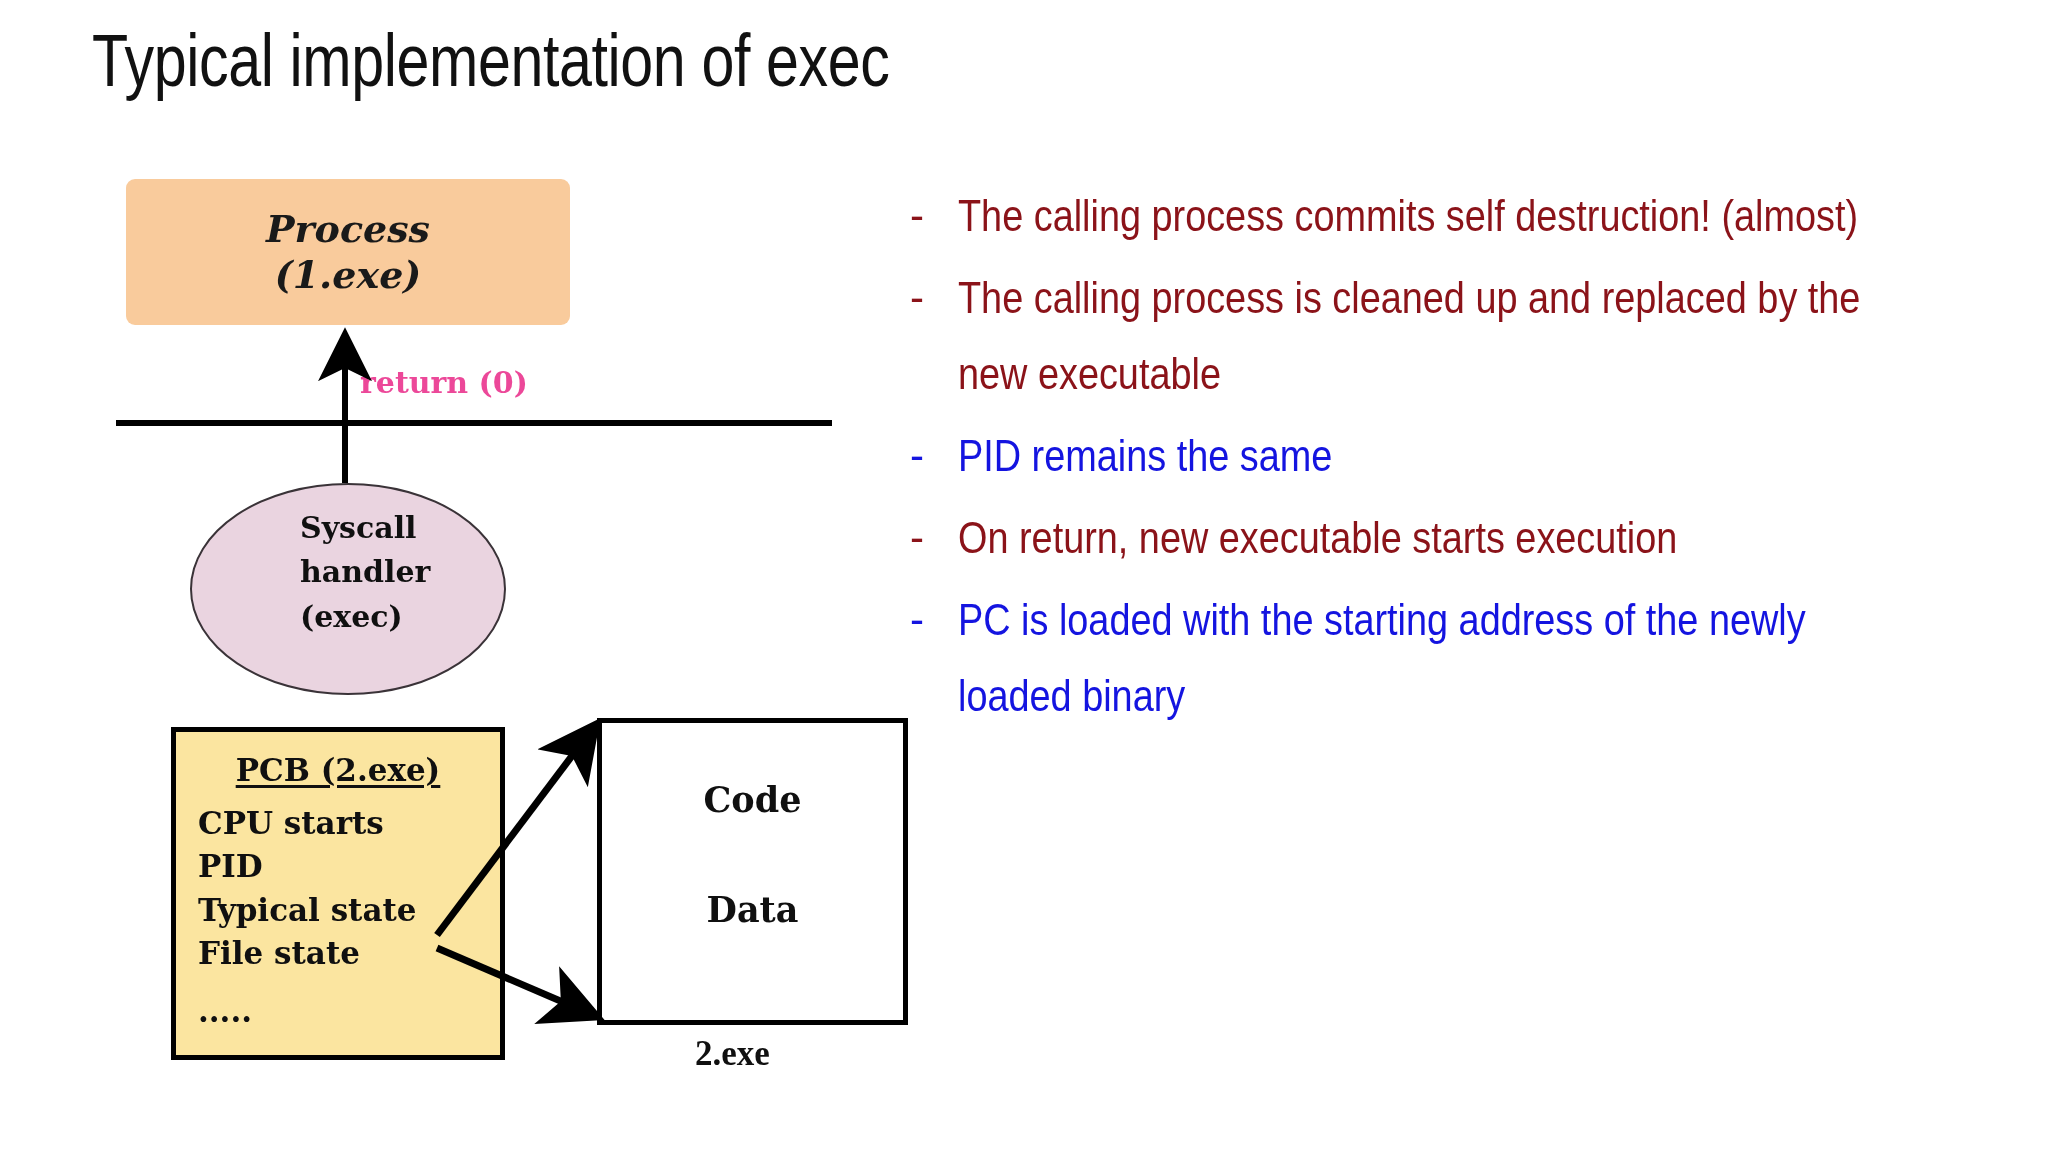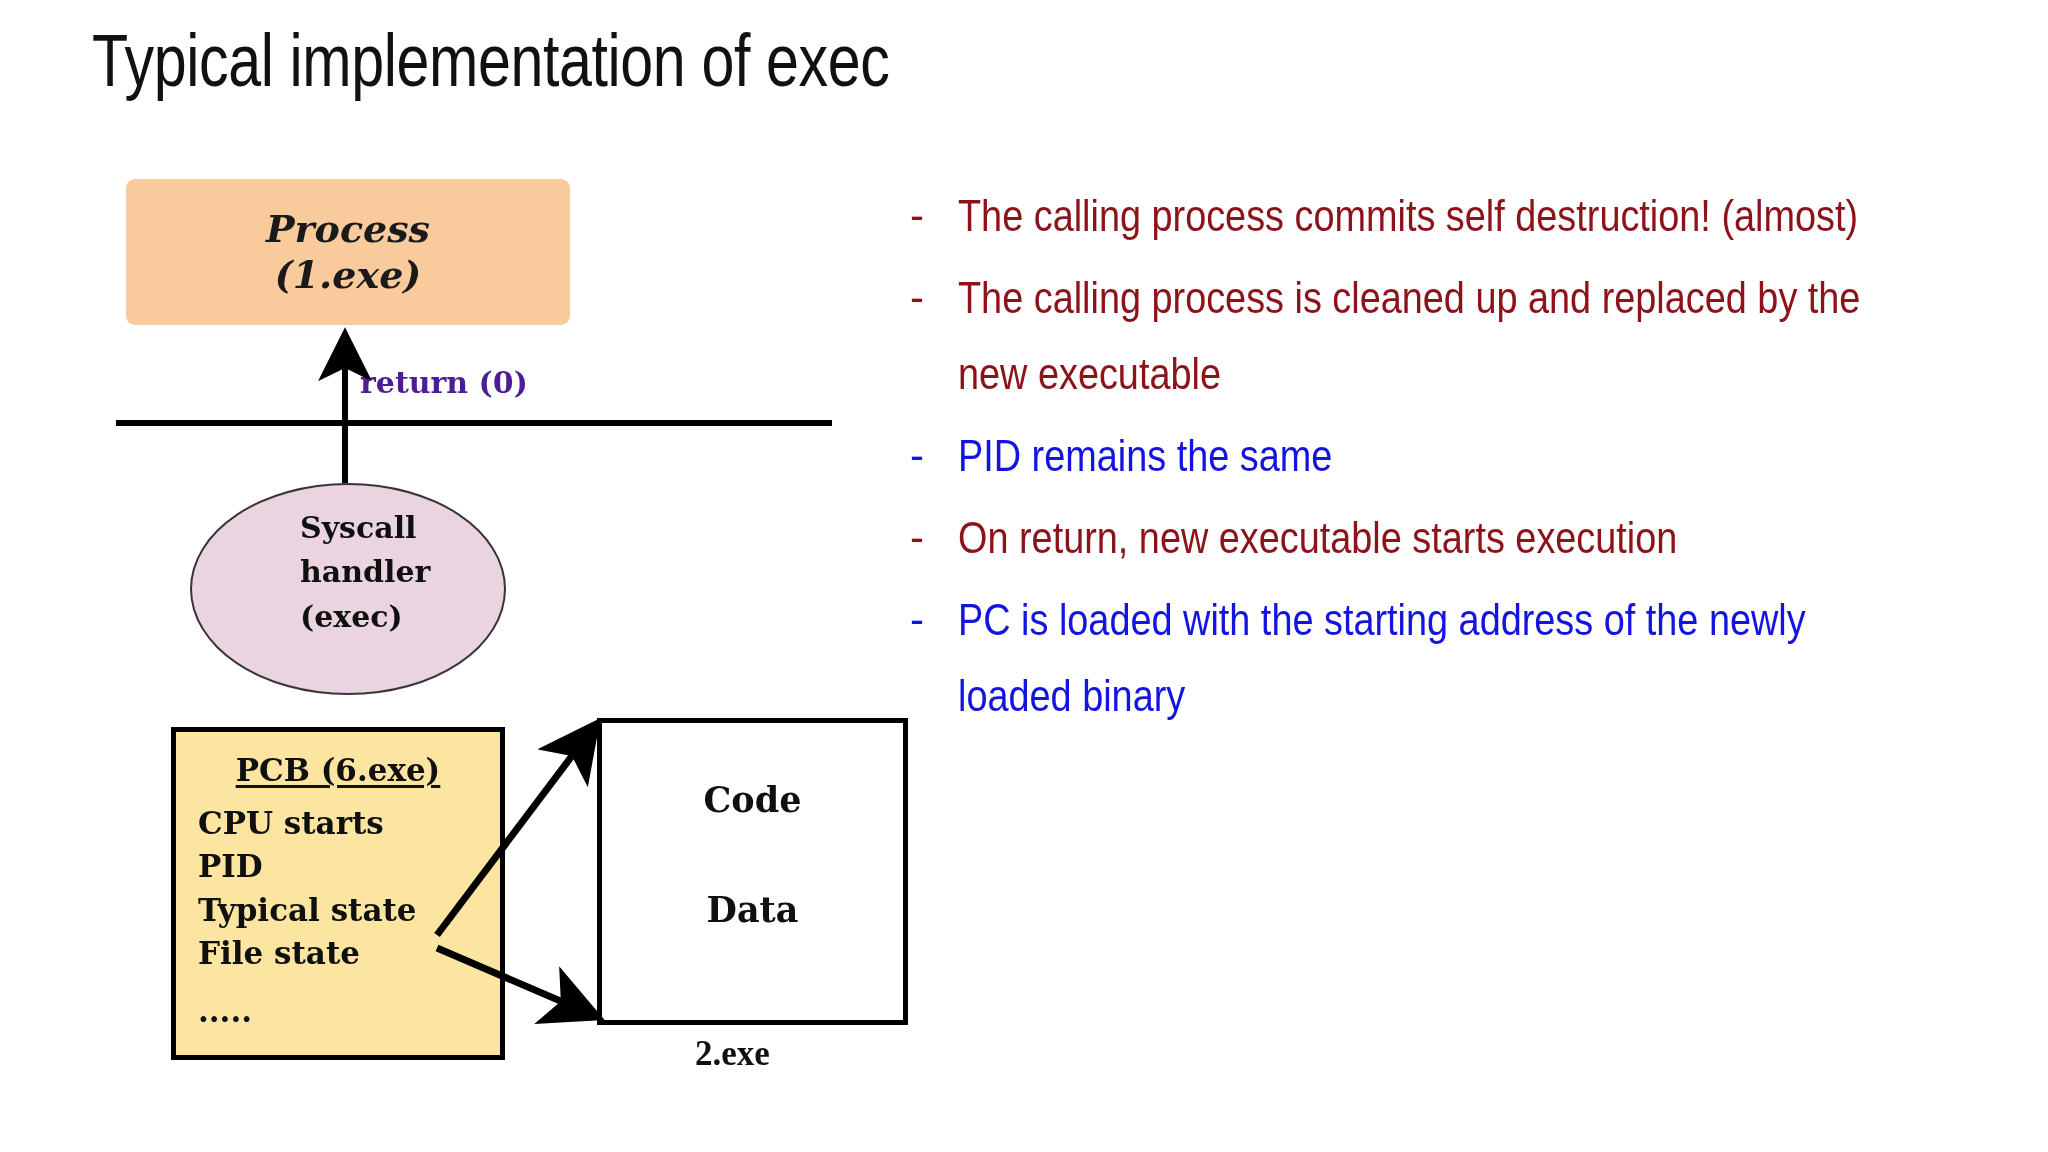--- a/index.html
+++ b/index.html
@@ -27,21 +27,21 @@
     font-family:"DejaVu Serif",serif;
     font-weight:bold;font-style:italic;font-size:38px;color:#1a1a1a;
     line-height:1.22;
   }
 
   
   .hline{position:absolute;left:116px;top:420px;width:716px;height:6px;background:#000;}
 
   .return-label{
     position:absolute;left:360px;top:365px;
-    font-family:"DejaVu Serif",serif;font-weight:bold;font-size:30px;color:#4c1d95;
+    font-family:"DejaVu Serif",serif;font-weight:bold;font-size:30px;color:#ec4899;
     white-space:nowrap;
   }
 
   
   .ellipse{
     position:absolute;left:190px;top:483px;width:312px;height:208px;
     background:#ead4e0;border:2px solid #3a3338;border-radius:50%;
   }
   .ellipse-text{
     position:absolute;left:252px;top:506px;
@@ -121,21 +121,21 @@
   <div class="return-label">return (0)</div>
 
   <div class="ellipse"></div>
   <div class="ellipse-text">
     <div>Syscall</div>
     <div>handler</div>
     <div>(exec)</div>
   </div>
 
   <div class="pcb-box">
-    <div class="pcb-title">PCB (6.exe)</div>
+    <div class="pcb-title">PCB (2.exe)</div>
     <div class="pcb-list">
       <div>CPU starts</div>
       <div>PID</div>
       <div>Typical state</div>
       <div>File state</div>
       <span class="gap"></span>
       <div>.....</div>
     </div>
   </div>
 

